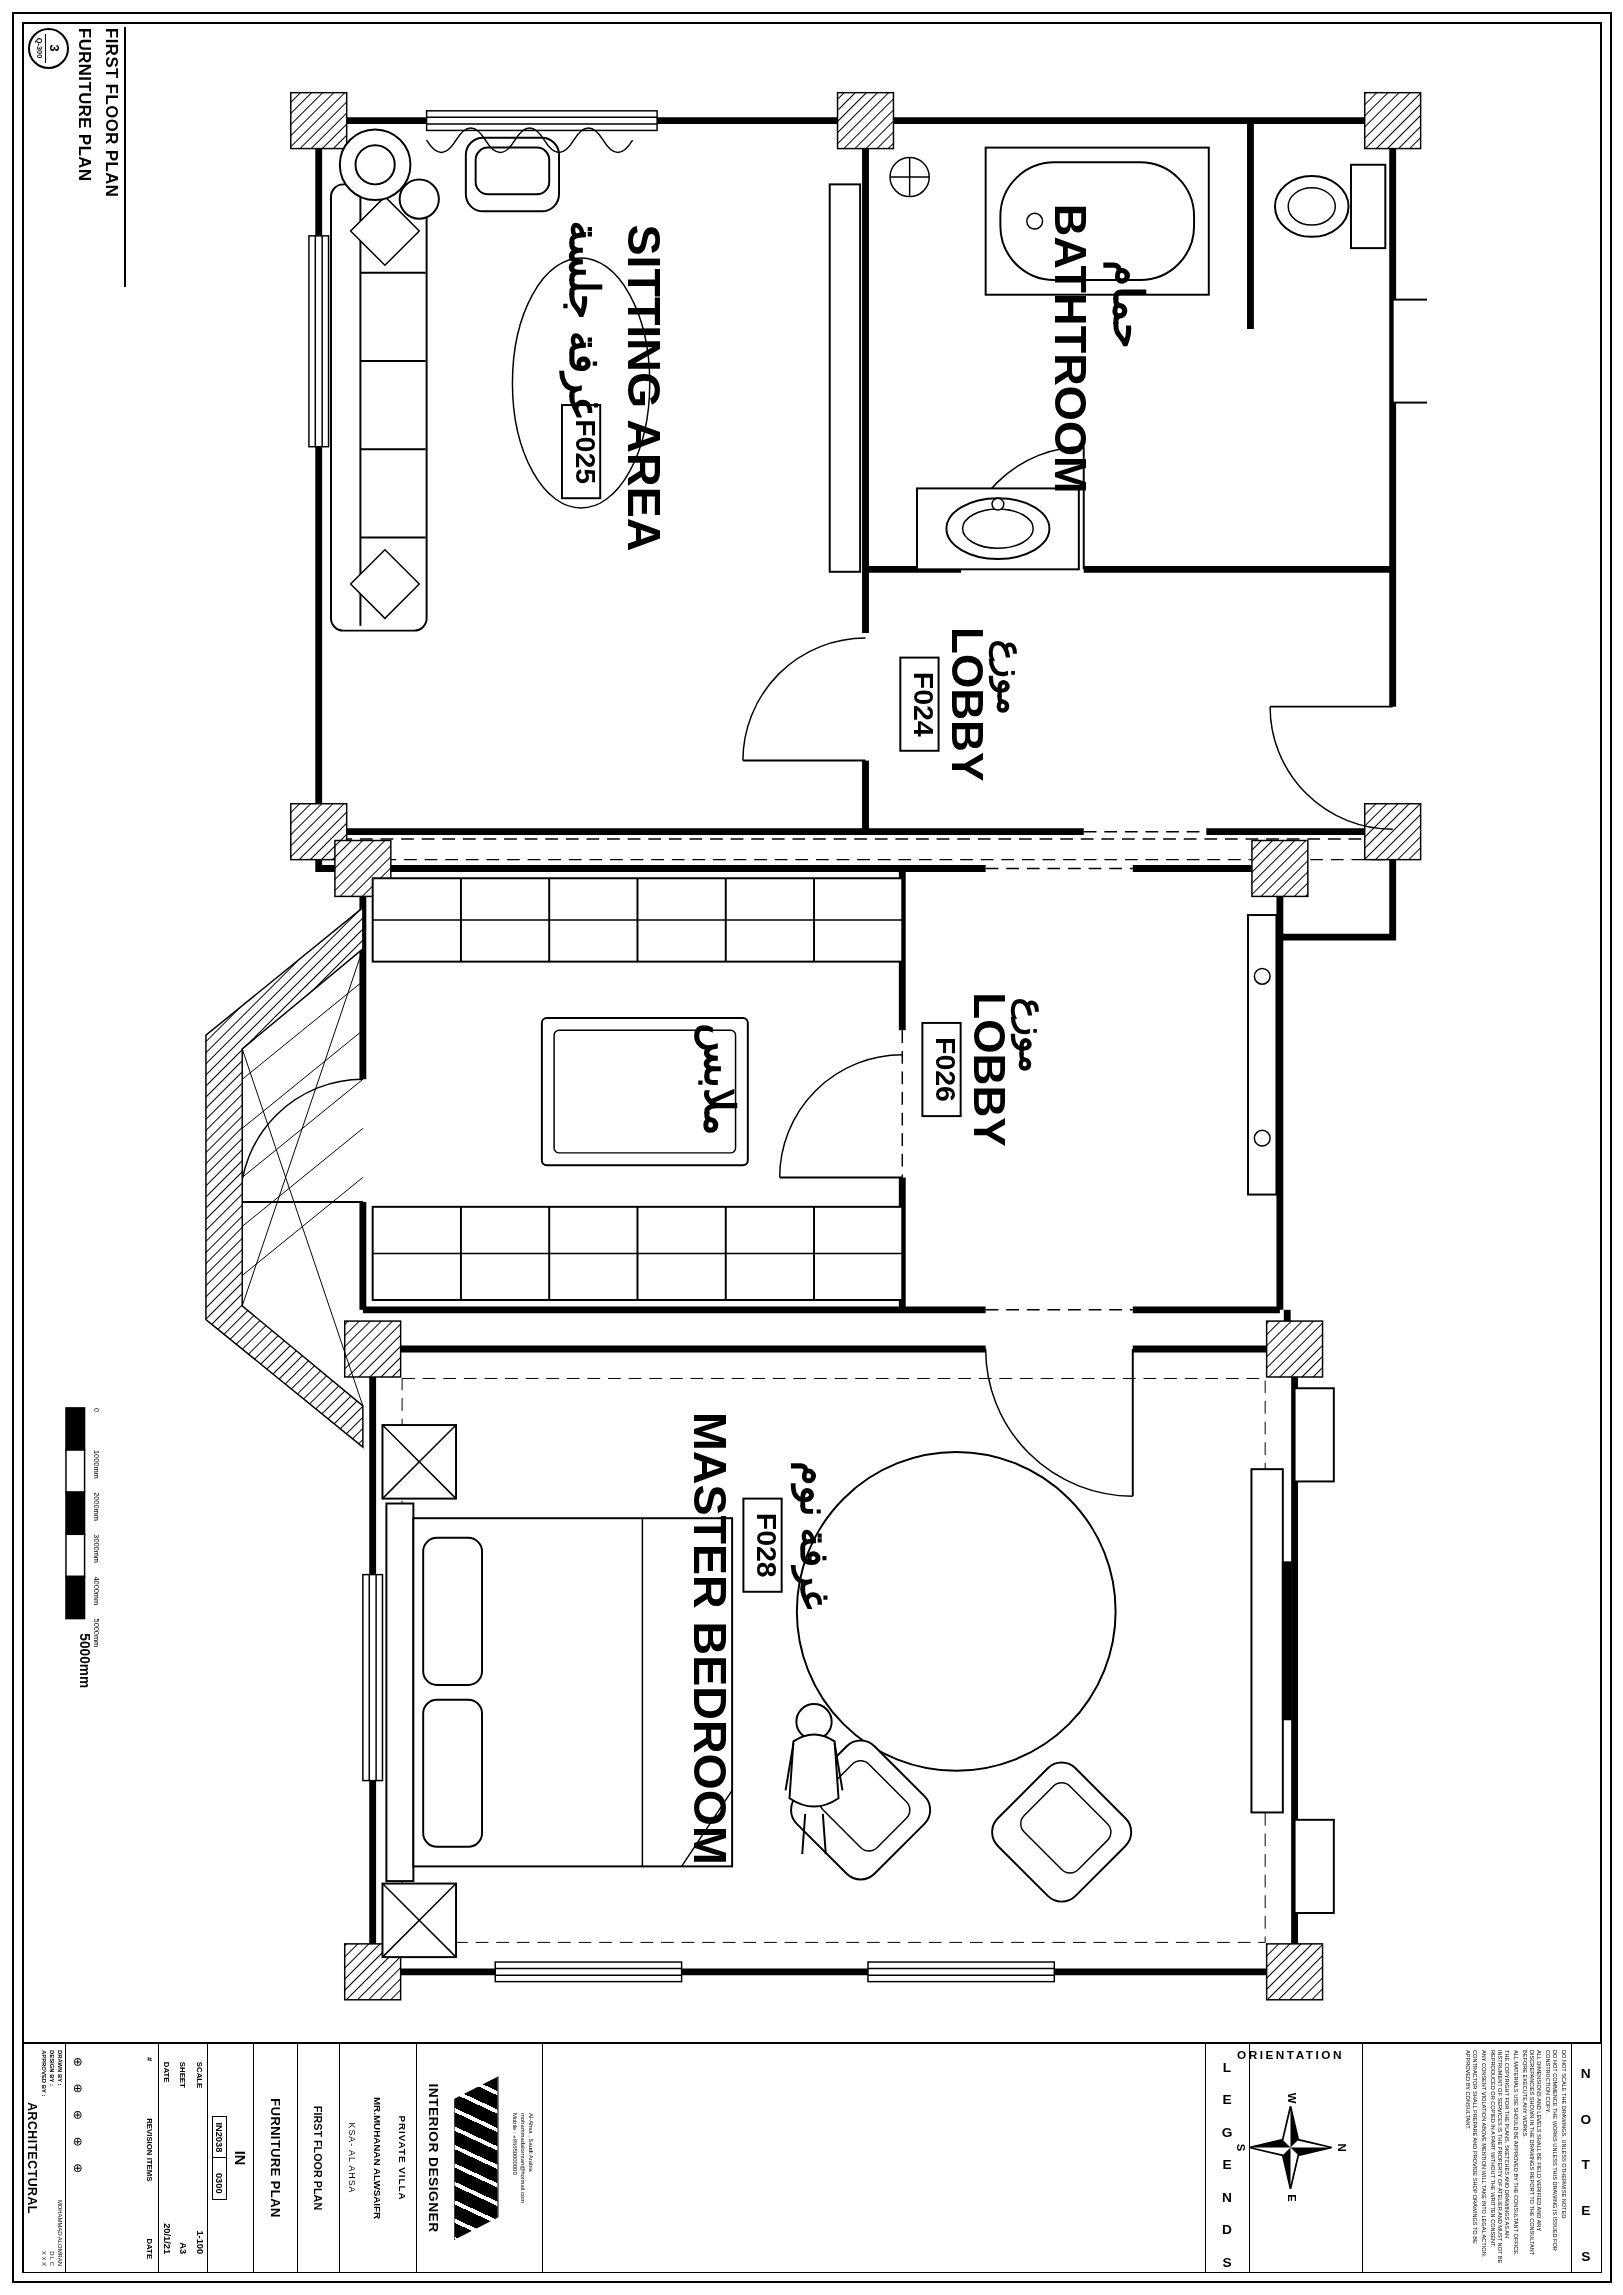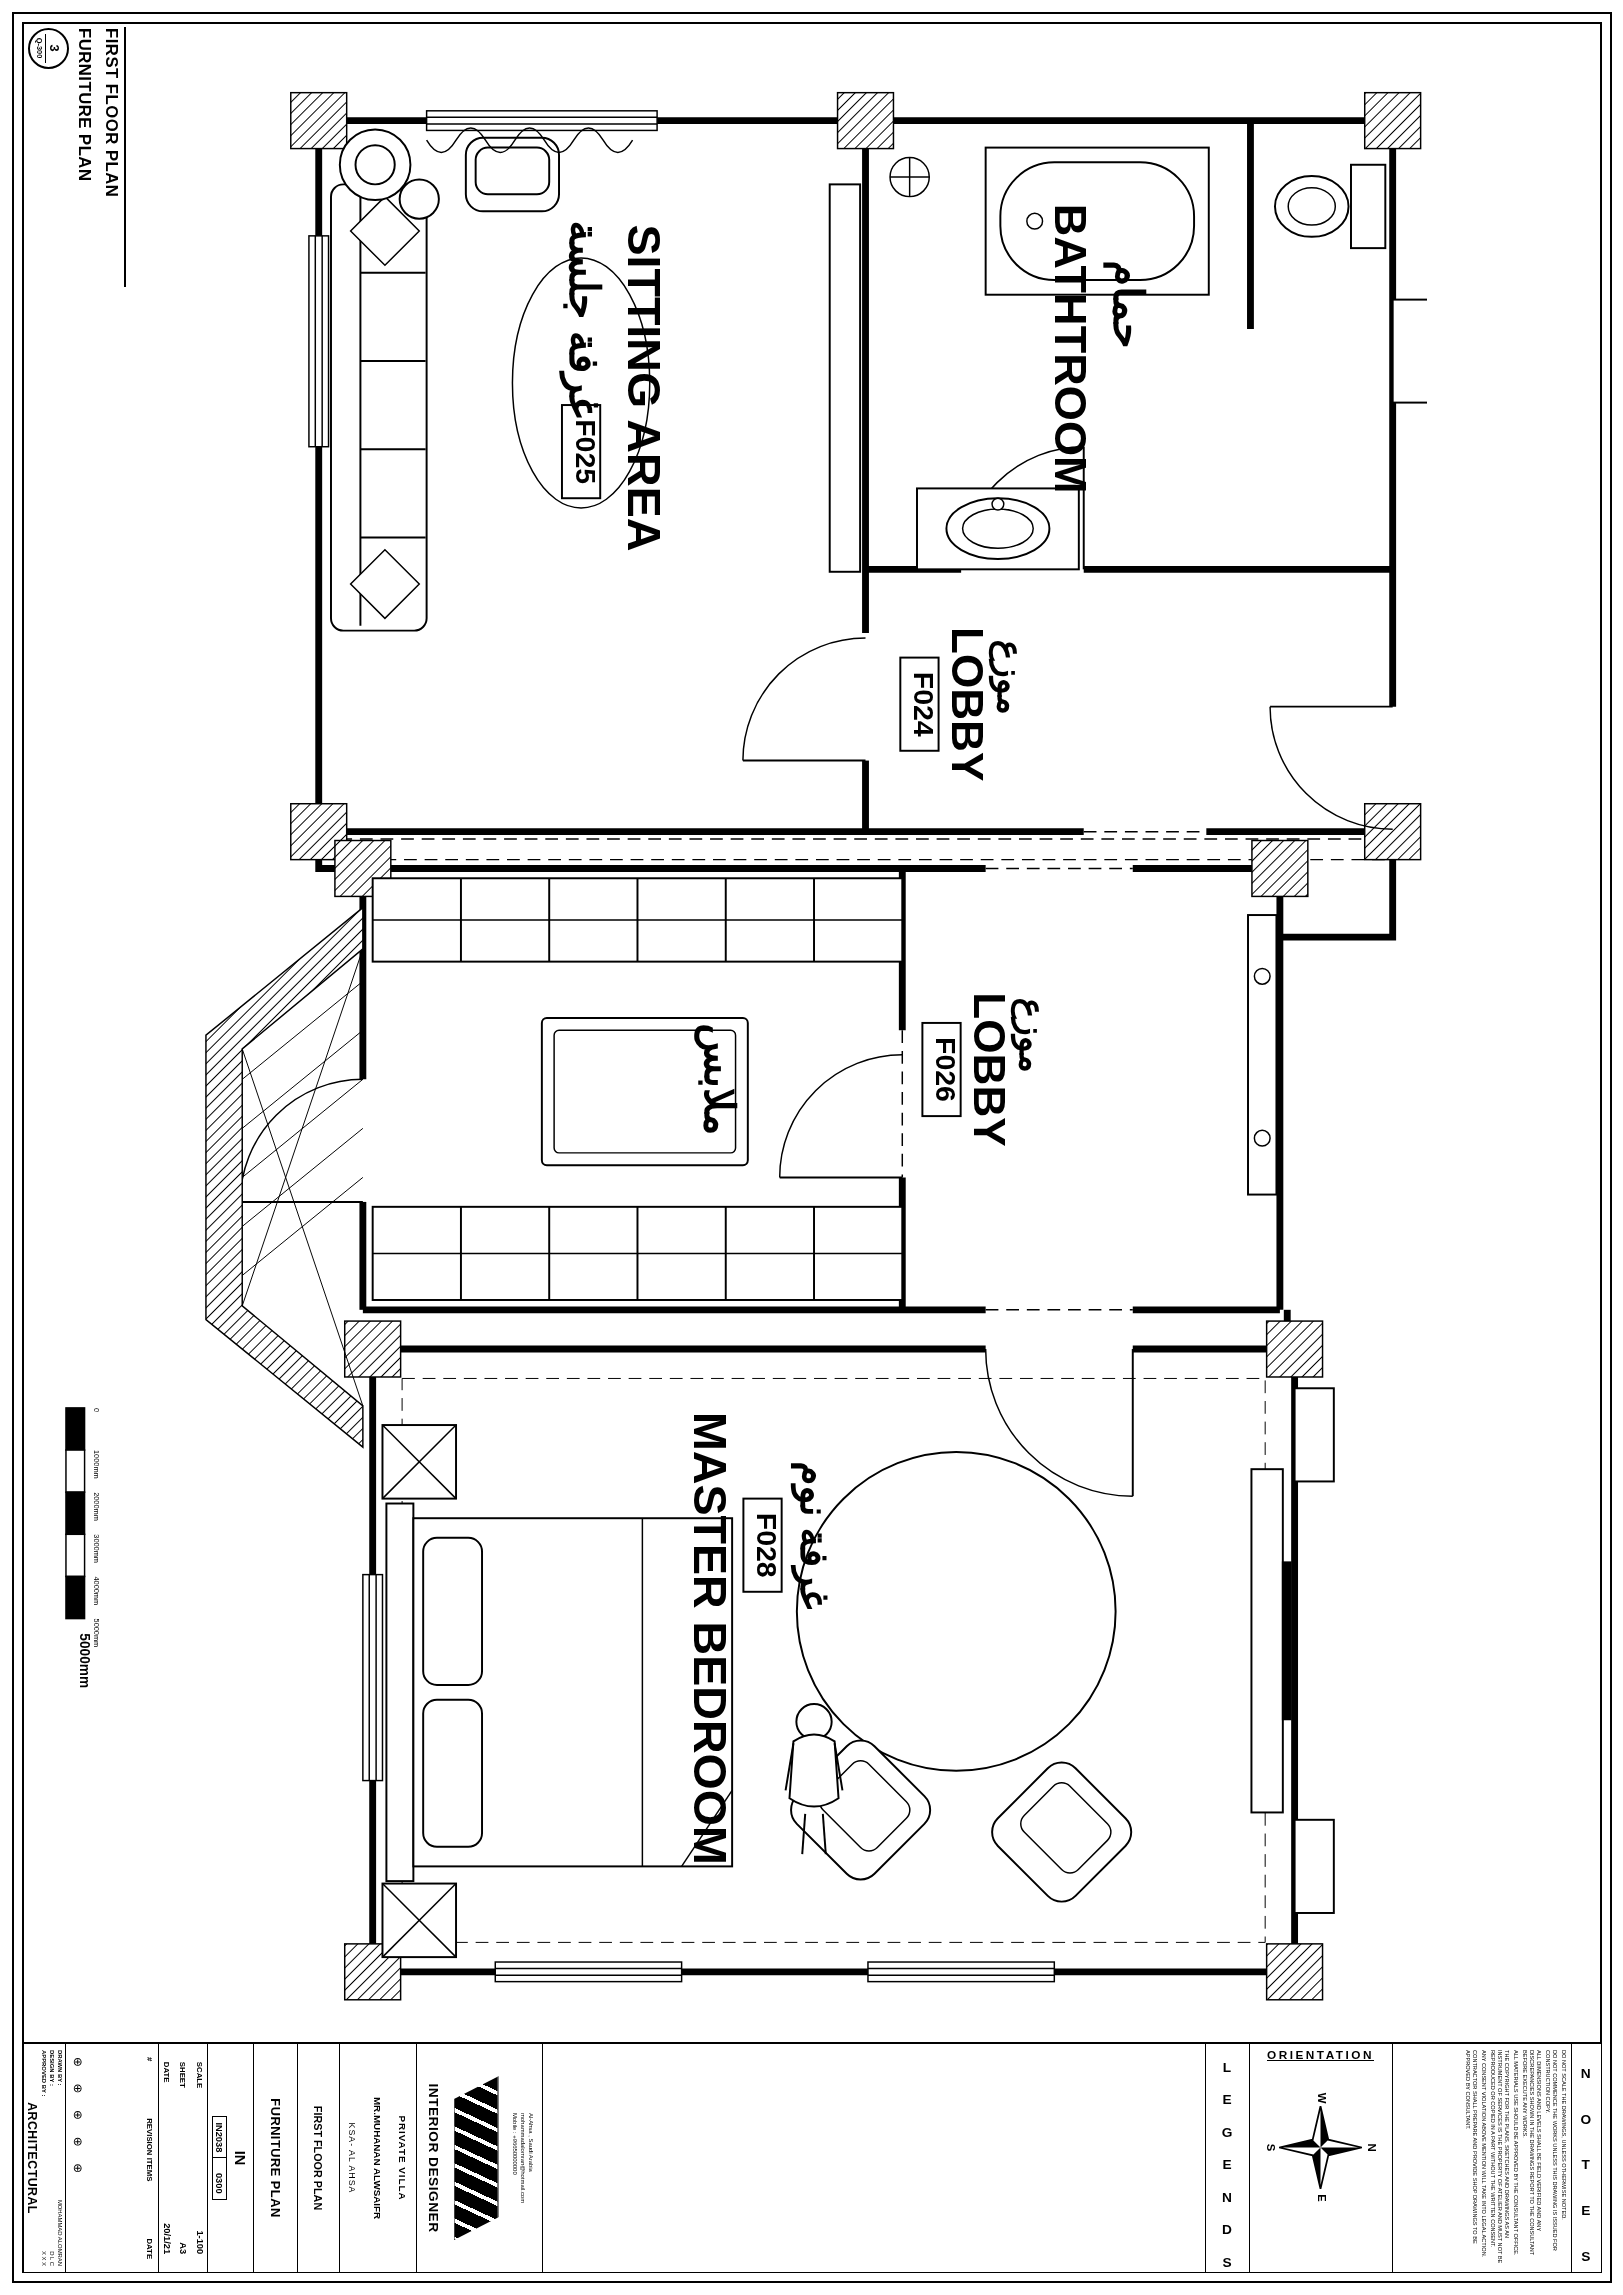--- a/index.html
+++ b/index.html
@@ -418,21 +418,21 @@
         <span>L</span>
         <span>E</span>
         <span>G</span>
         <span>E</span>
         <span>N</span>
         <span>D</span>
         <span>S</span>
       </div>
     </div>
 
-    <div class="tb-cell" style="left:1226px;width:143px;text-decoration:underline;">
+    <div class="tb-cell" style="left:1196px;width:143px;">
       <div class="orient-word">ORIENTATION</div>
       <svg viewBox="0 0 260 260" width="113" height="113" style="display:block;margin:29px auto 0;">
         <g stroke="#000" stroke-width="4" fill="#fff">
           <path d="M130,35 L148,112 L225,130 L148,148 L130,225 L112,148 L35,130 L112,112 Z"></path>
         </g>
         <g fill="#000" stroke="none">
           <path d="M130,35 L148,112 L130,130 Z"></path>
           <path d="M225,130 L148,148 L130,130 Z"></path>
           <path d="M130,225 L112,148 L130,130 Z"></path>
           <path d="M35,130 L112,112 L130,130 Z"></path>

